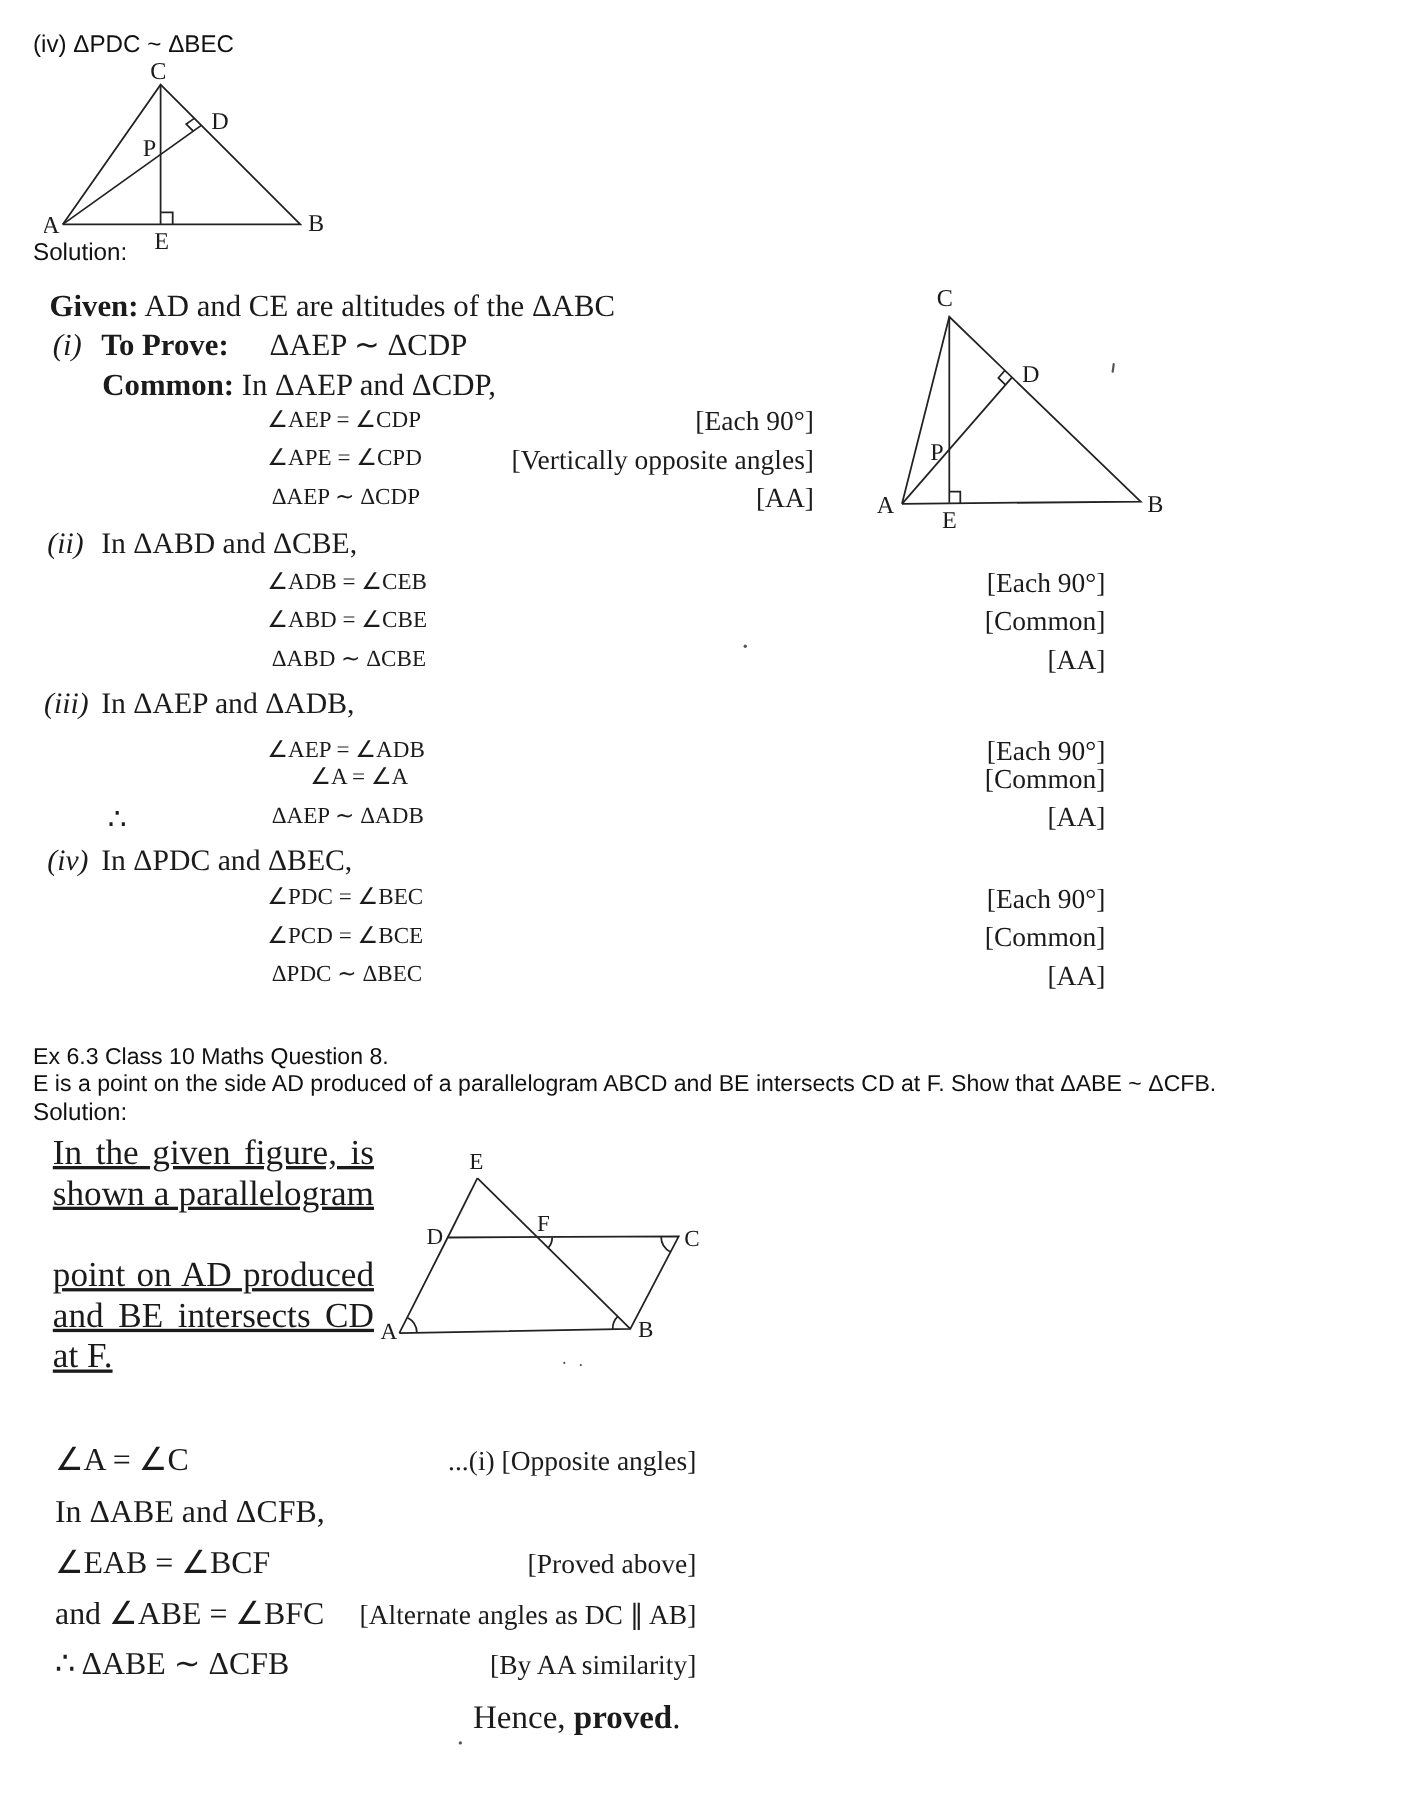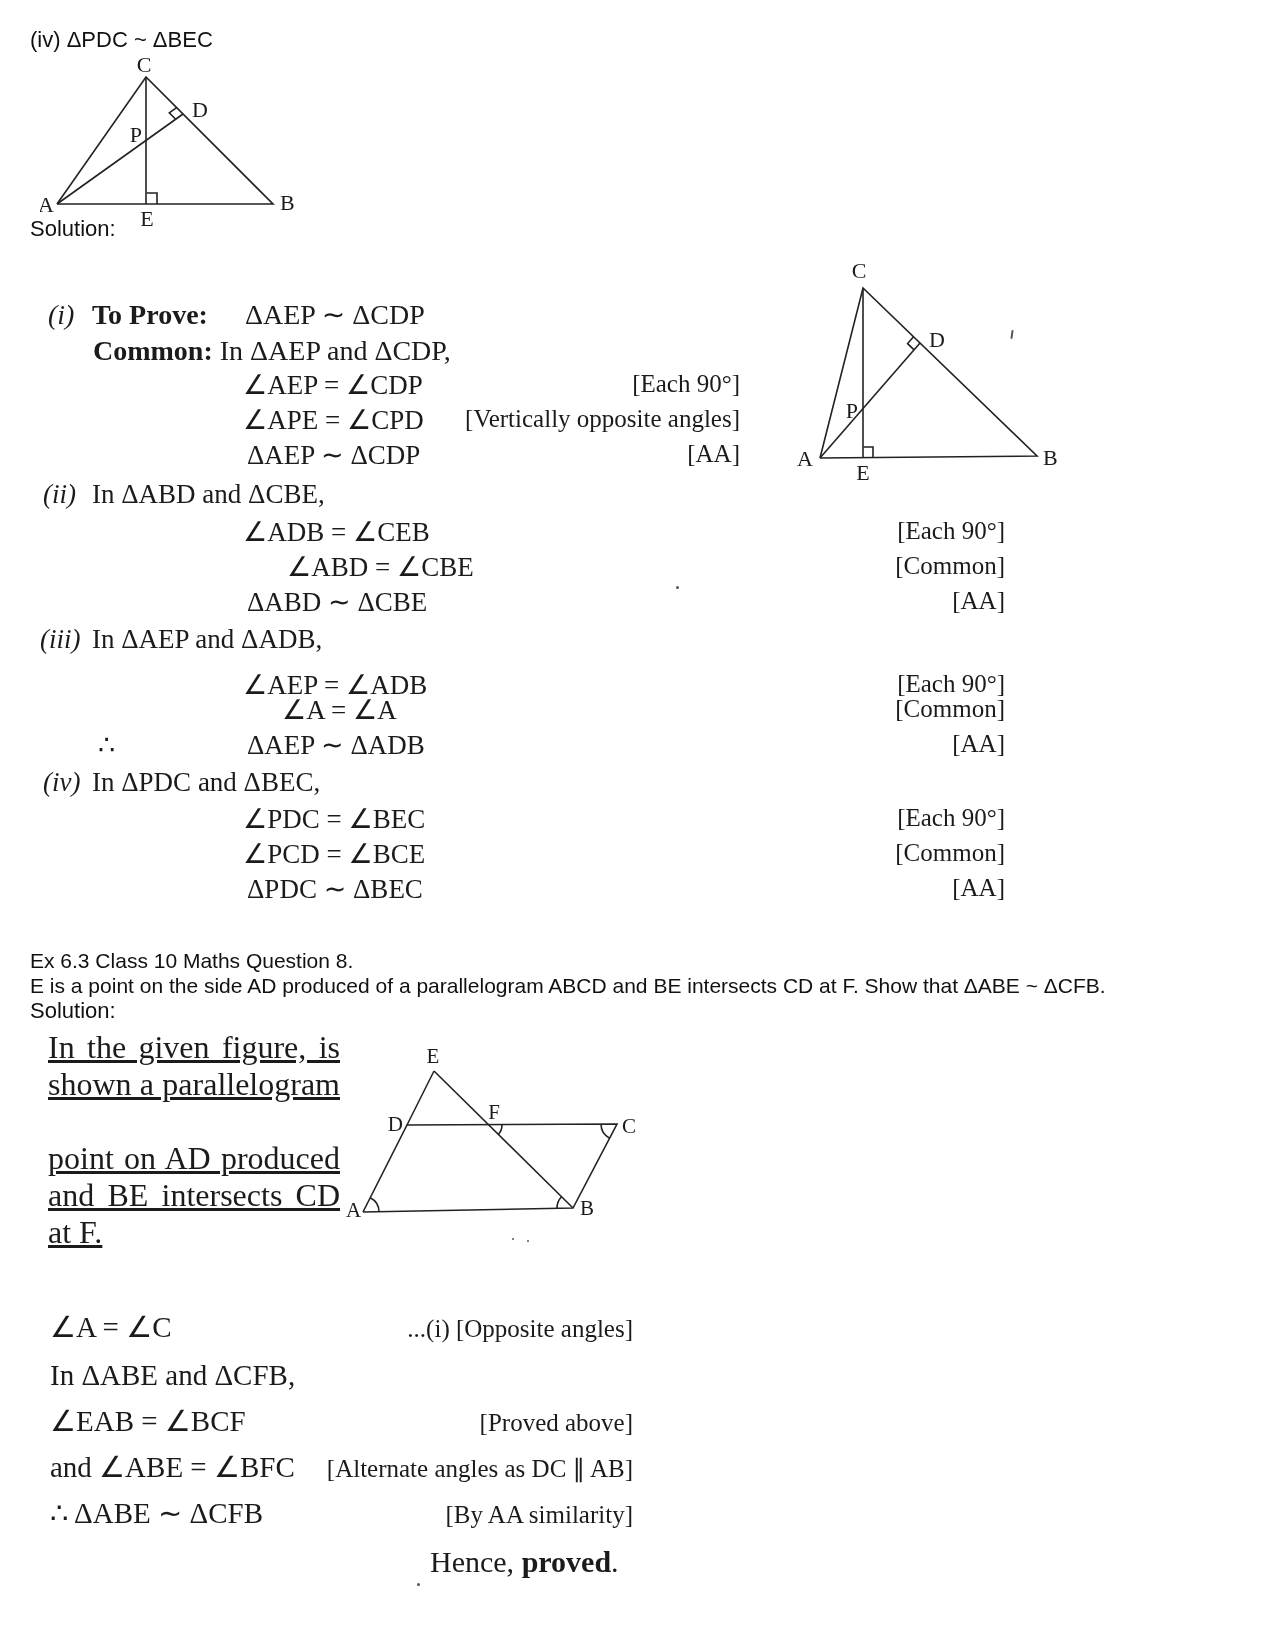--- a/index.html
+++ b/index.html
@@ -9,21 +9,21 @@
   .sans{font-family:"Liberation Sans",sans-serif;}
   .b{font-weight:bold;}
   .i{font-style:italic;}
   .top-claim{font-size:22px;color:#111;}
   .sol-label{font-size:22px;color:#111;}
   .ex-title{font-size:21px;color:#111;}
   .ex-text{font-size:21px;color:#111;white-space:nowrap;}
   .given{font-size:28px;}
   .head{font-size:27px;}
   .prow{position:absolute;left:0;height:34px;}
-  .prow .eq{position:absolute;font-size:27px;white-space:nowrap;}
+  .prow .eq{position:absolute;font-size:21px;white-space:nowrap;}
   .prow .reason{position:absolute;right:0;font-size:25px;white-space:nowrap;}
   .prow .tf{position:absolute;font-size:27px;}
   .para-line{position:absolute;left:48px;width:292px;font-size:32px;
              text-align:justify;text-align-last:justify;white-space:nowrap;text-decoration:underline;}
   .para-last{text-align-last:left;}
   .srow{position:absolute;left:50px;width:583px;height:36px;font-size:29px;}
   .srow .sleft{position:absolute;left:0;white-space:nowrap;}
   .srow .sright{position:absolute;right:0;top:4px;font-size:25px;white-space:nowrap;}
   .hence{font-size:30px;}
   .fig text{font-size:22px;fill:#1b1b1b;font-family:"Liberation Serif",serif;}
@@ -46,20 +46,23 @@
     <text x="104" y="20" text-anchor="middle">C</text>
     <text x="152" y="65" text-anchor="start">D</text>
     <text x="102" y="90" text-anchor="end">P</text>
     <text x="14" y="160" text-anchor="end">A</text>
     <text x="240" y="158" text-anchor="start">B</text>
     <text x="107" y="174" text-anchor="middle">E</text>
   </svg>
 
   <div class="abs sans sol-label" style="left:30px;top:216px;">Solution:</div>
 
+  <div class="abs given" style="left:45px;top:262px;">
+    <span class="b">Given:</span><span> AD and CE are altitudes of the ΔABC</span>
+  </div>
 
   <div class="abs given" style="left:0;top:298px;width:740px;height:34px;">
     <span class="abs i" style="left:48px;">(i)</span>
     <span class="abs b" style="left:92px;">To Prove:</span>
     <span class="abs" style="left:245px;">ΔAEP ∼ ΔCDP</span>
   </div>
 
   <div class="abs given" style="left:93px;top:334px;">
     <span class="b">Common:</span><span> In ΔAEP and ΔCDP,</span>
   </div>
@@ -79,21 +82,21 @@
 
   <div class="abs head" style="left:0;top:478px;width:740px;height:34px;">
     <span class="abs i" style="left:43px;">(ii)</span>
     <span class="abs" style="left:92px;">In ΔABD and ΔCBE,</span>
   </div>
   <div class="prow" style="top:516px;width:1005px;">
     <span class="eq" style="left:243px;">∠ADB = ∠CEB</span>
     <span class="reason">[Each 90°]</span>
   </div>
   <div class="prow" style="top:551px;width:1005px;">
-    <span class="eq" style="left:243px;margin-left:44px;">∠ABD = ∠CBE</span>
+    <span class="eq" style="left:243px;">∠ABD = ∠CBE</span>
     <span class="reason">[Common]</span>
   </div>
   <div class="prow" style="top:586px;width:1005px;">
     <span class="eq" style="left:247px;">ΔABD ∼ ΔCBE</span>
     <span class="reason">[AA]</span>
   </div>
 
   <div class="abs head" style="left:0;top:623px;width:740px;height:34px;">
     <span class="abs i" style="left:40px;">(iii)</span>
     <span class="abs" style="left:92px;">In ΔAEP and ΔADB,</span>

